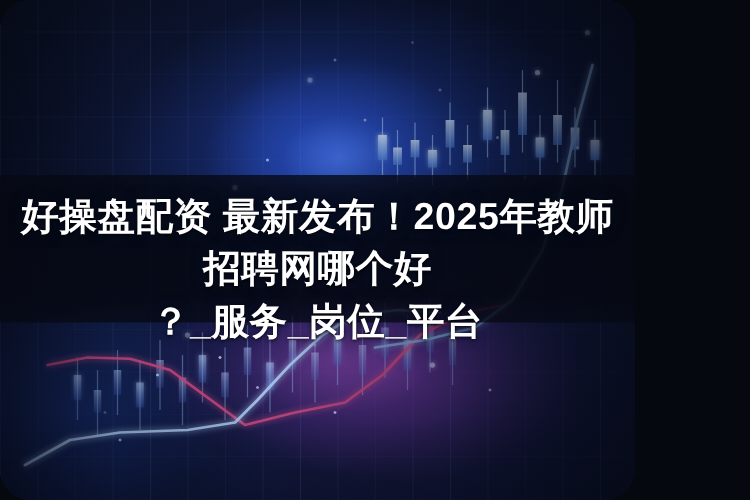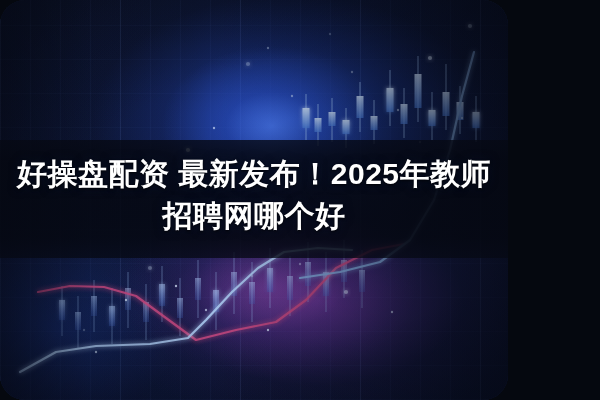--- a/index.html
+++ b/index.html
@@ -273,15 +273,16 @@
         <path d="M300 278 L340 272 L380 262 L410 240 L434 200 L450 150 L462 96 L474 52" fill="none" stroke="#7fa6d8" stroke-width="2.2" stroke-opacity="0.9" stroke-linecap="round" stroke-linejoin="round" filter="url(#lineGlow)"></path>
       </g>
   </svg>
 
   <div class="layer vignette"></div>
 
   <div class="title-band"></div>
 
   <div class="headline">
     <span class="l1">好操盘配资 最新发布！2025年教师招聘网哪个好</span>
+    <span class="l2">？_服务_岗位_平台</span>
   </div>
 
 </div>
 
 </body></html>

